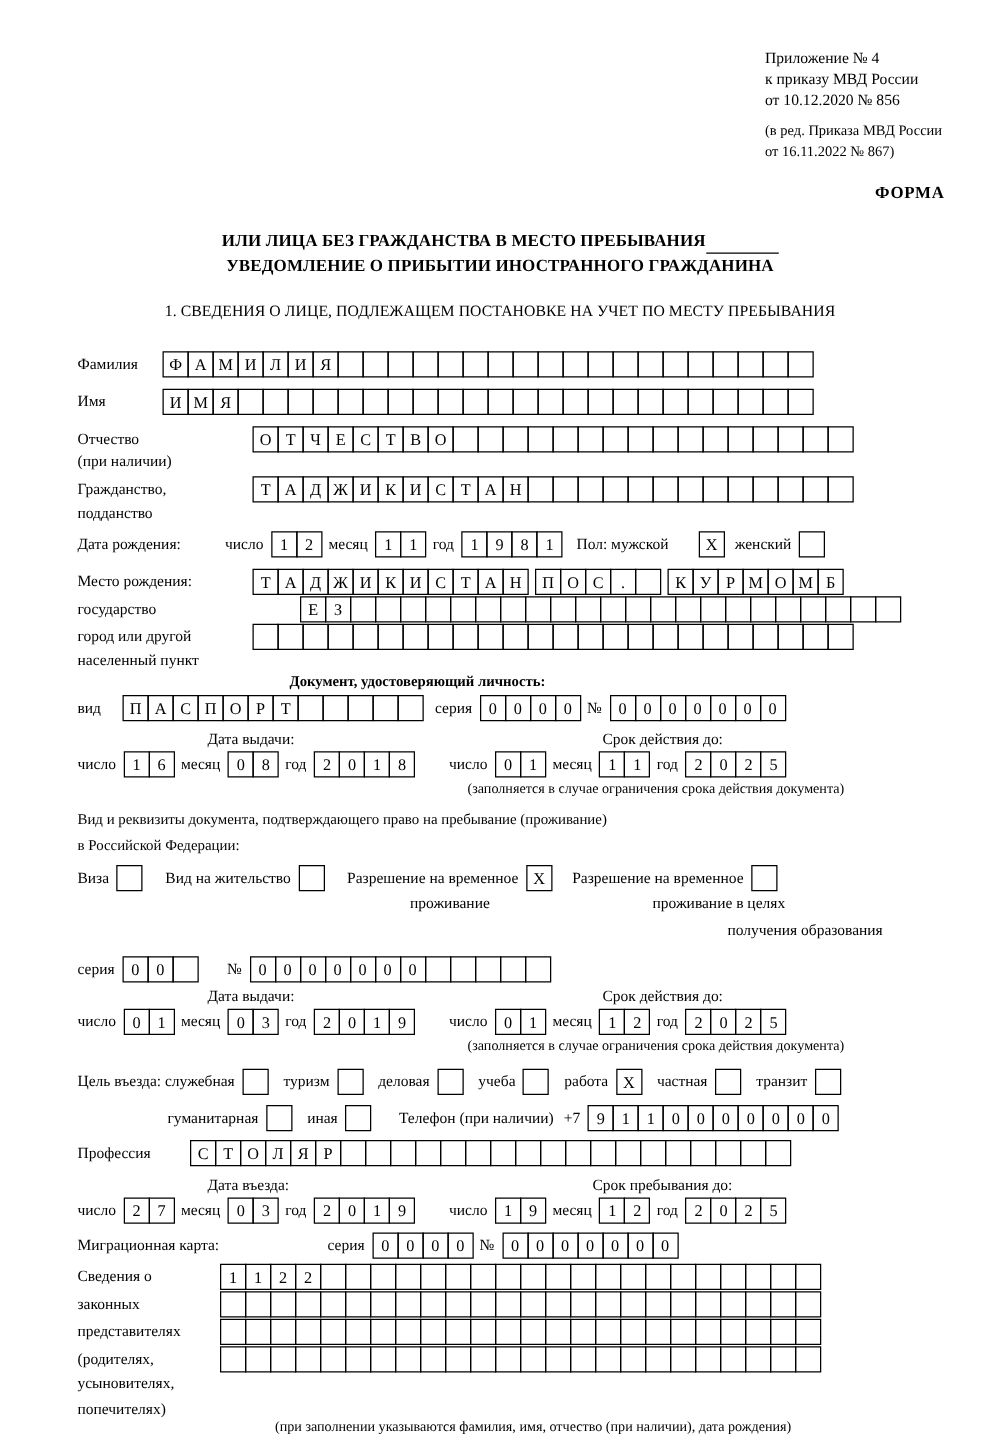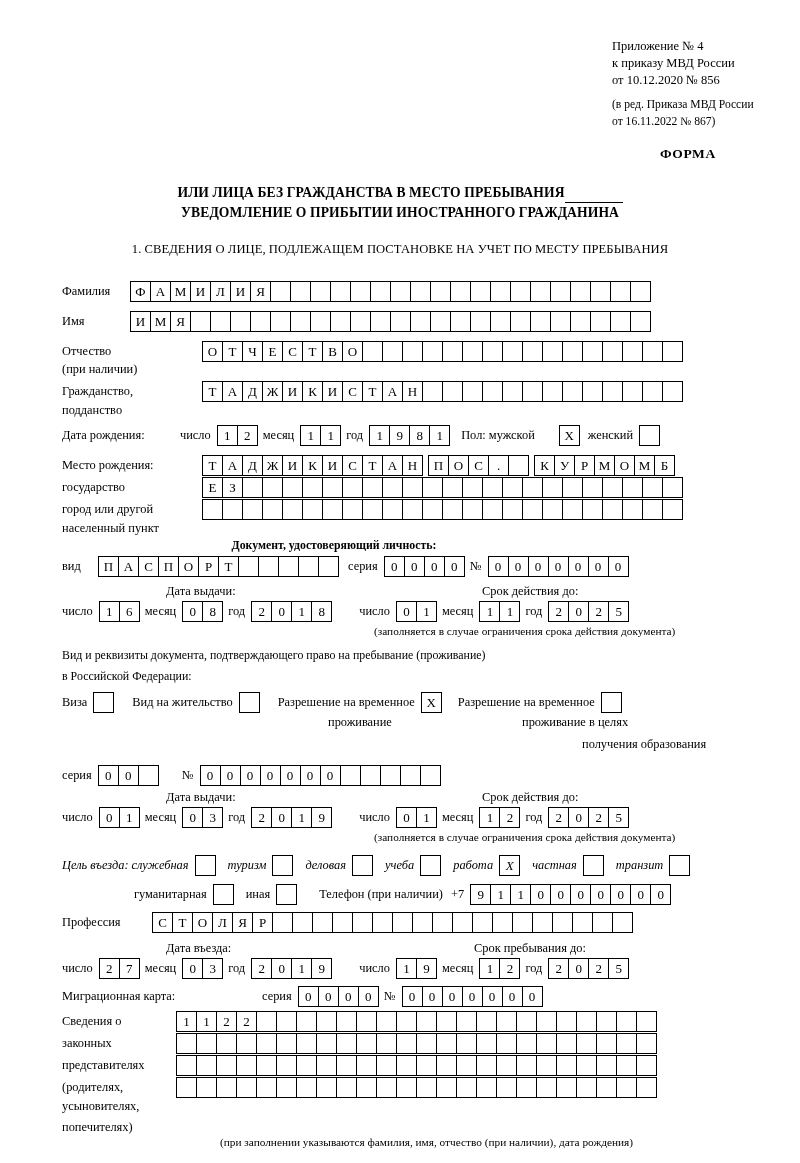--- a/index.html
+++ b/index.html
@@ -26,21 +26,21 @@
     position: absolute;
     left: 612px;
     top: 38px;
     font-size: 12.5px;
     line-height: 17px;
     text-align: left;
   }
   .hdr .gap { height: 7px; }
   .forma {
     position: absolute;
-    left: 660px;
+    left: 700px;
     top: 146px;
     font-size: 13.5px;
     font-weight: bold;
     letter-spacing: 0.6px;
   }
   .title {
     position: absolute;
     left: 0;
     top: 183px;
     width: 800px;
@@ -315,21 +315,21 @@
         <span class="cell sep"></span>
         <span class="cell">К</span>
         <span class="cell">У</span>
         <span class="cell">Р</span>
         <span class="cell">М</span>
         <span class="cell">О</span>
         <span class="cell">М</span>
         <span class="cell">Б</span>
       </span>
   </div>
-  <div class="row" style="left:62px; top:477px;">
+  <div class="row" style="left:62px; top:477px;gap:38px;">
     <span class="lbl" style="width:140px">государство</span>
     <span class="cells" id="bp-line2">
         <span class="cell">Е</span>
         <span class="cell">З</span>
         <span class="cell"></span>
         <span class="cell"></span>
         <span class="cell"></span>
         <span class="cell"></span>
         <span class="cell"></span>
         <span class="cell"></span>
@@ -561,21 +561,21 @@
         <span class="cell">0</span>
         <span class="cell">2</span>
         <span class="cell">5</span>
       </span>
   </div>
 
   <div class="row small-note" style="left:374px; top:831px;">
     <span>(заполняется в случае ограничения срока действия документа)</span>
   </div>
 
-  <div class="row" style="left:62px; top:855px;font-style:italic;">
+  <div class="row" style="left:62px; top:855px;">
     <span class="lbl" style="margin-right:6px">Цель въезда: служебная</span>
     <span class="box"></span>
     <span class="lbl" style="margin-left:12px; margin-right:6px">туризм</span>
     <span class="box"></span>
     <span class="lbl" style="margin-left:12px; margin-right:6px">деловая</span>
     <span class="box"></span>
     <span class="lbl" style="margin-left:12px; margin-right:6px">учеба</span>
     <span class="box"></span>
     <span class="lbl" style="margin-left:12px; margin-right:6px">работа</span>
     <span class="box">Х</span>

